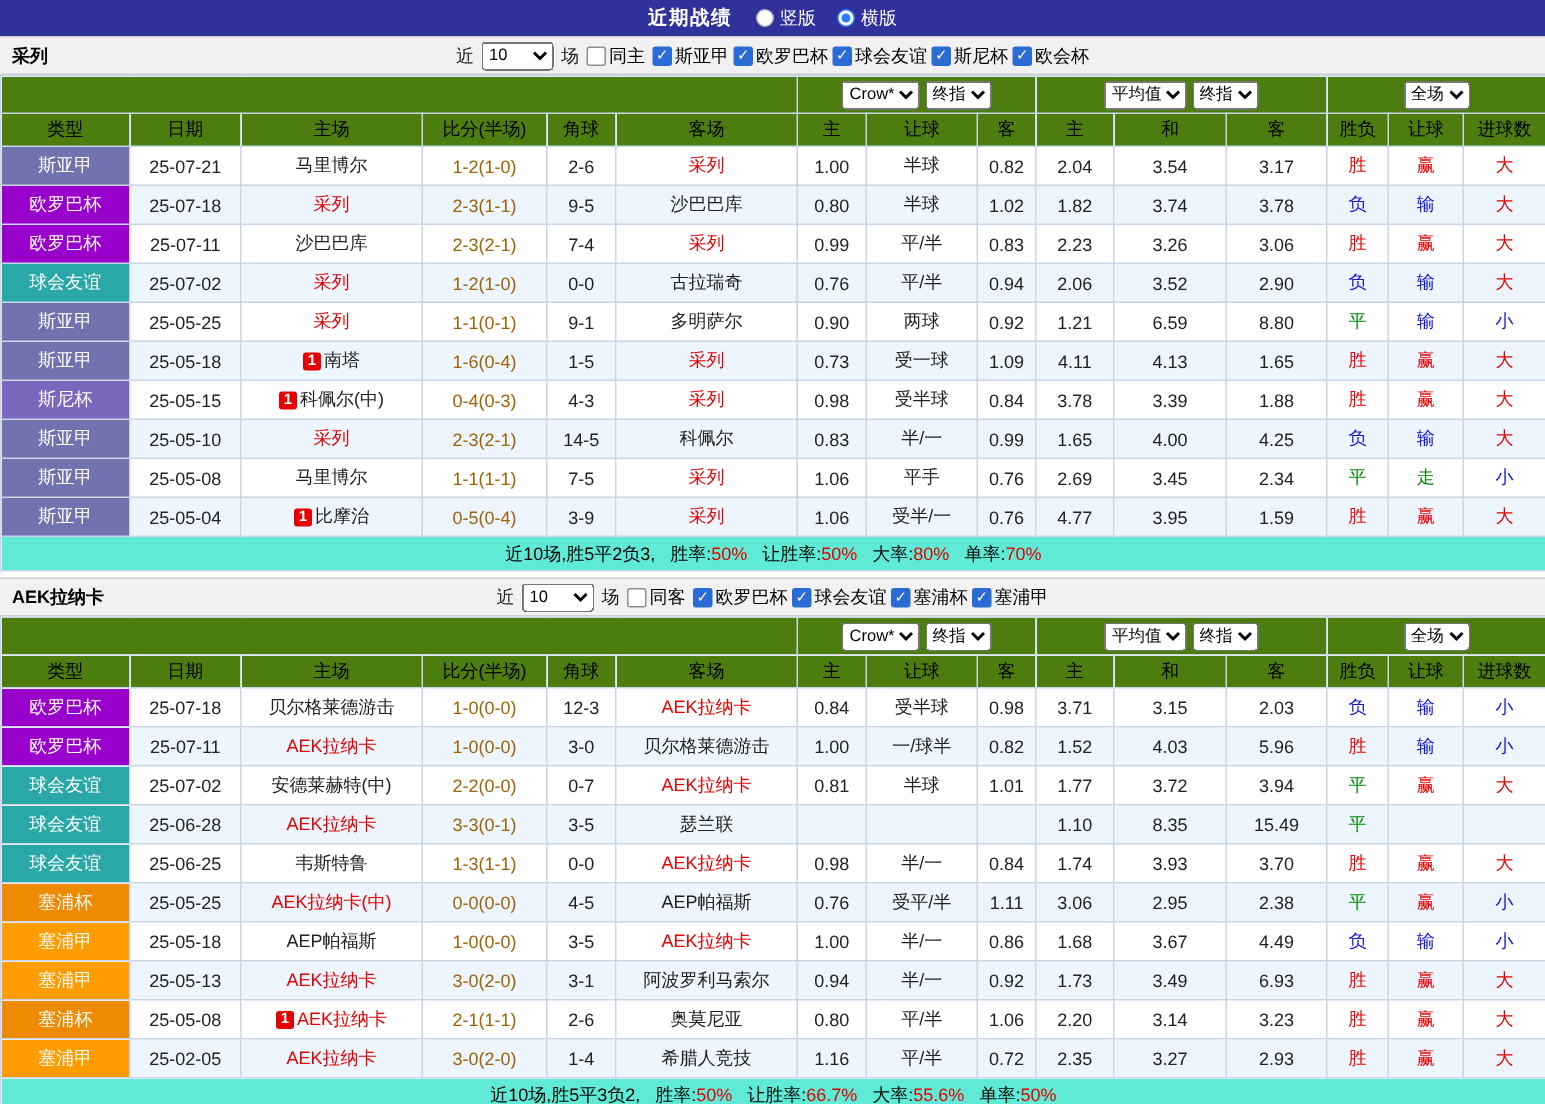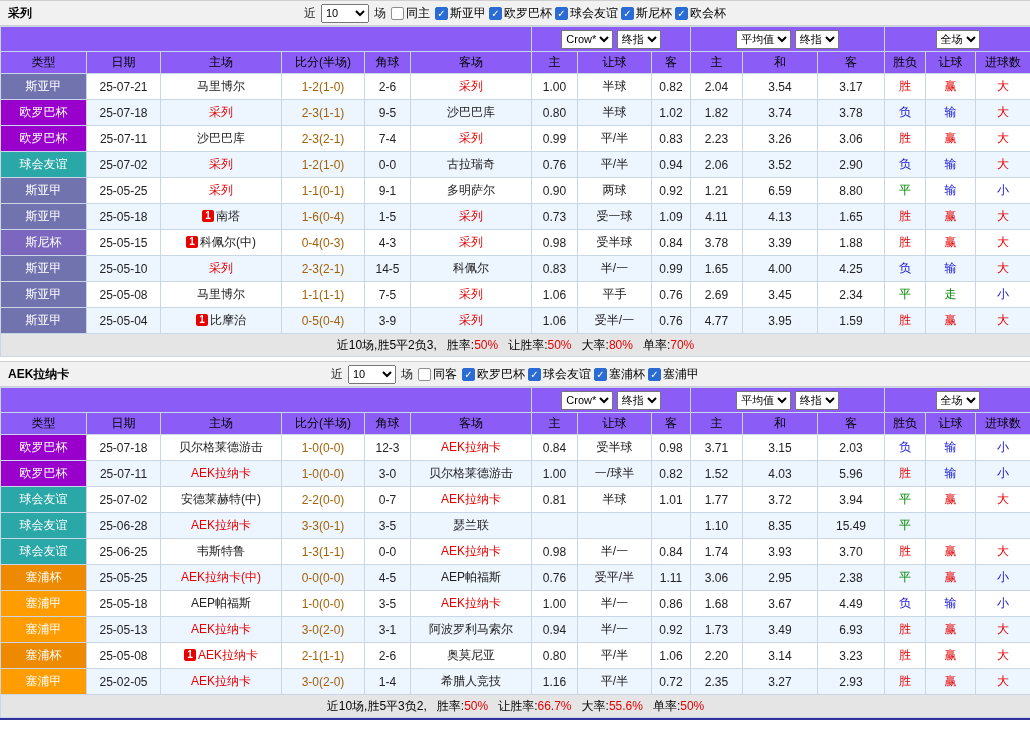--- a/index.html
+++ b/index.html
@@ -36,43 +36,56 @@
     display:inline-flex; align-items:center; justify-content:center; font-size:10px; color:#fff;
   }
   .cbox.on { background:#2B6BD4; border-color:#2B6BD4; }
   .league-filters { display:inline-flex; gap:3px; }
   .sel { font-size:11px; height:19px; font-family:inherit; cursor:pointer; }
   .sel-count { width:48px; }
 
   
   table.grid { width:100%; border-collapse:collapse; table-layout:fixed; }
   .grid td, .grid th { border:1px solid #C9D6E8; text-align:center; padding:0 2px; overflow:hidden; white-space:nowrap; }
-  .grid thead td, .grid thead th { background:#8b5cf6; color:#000; font-weight:normal; }
+  .grid thead td, .grid thead th { background:#4d7c0f; color:#000; font-weight:normal; }
   .grid thead .dd-row td { height:25px; }
   .grid thead .header-row th { height:22px; }
   .grid tbody td { height:26px; background-clip:padding-box; }
   .grid tbody tr:nth-child(even) td { background-color:#EDF5FF; }
   td[data-name="league-badge"] { color:#fff; }
   td[data-name="score"] { color:#a16207; }
   td[data-name="home-team"], td[data-name="away-team"] { cursor:pointer; }
   .c-red { color:#E60000; }
   .c-blue { color:#1414D2; }
   .c-green { color:#008800; }
   .badge1 {
     display:inline-block; min-width:12px; height:12px; line-height:12px;
     background:#E60000; color:#fff; font-size:10px; font-weight:bold;
     margin-right:2px; border-radius:2px; vertical-align:1px; padding:0 1px;
   }
-  tfoot .summary { height:23px; background:#e5e5e5; color:#000;margin-left:38px; }
+  tfoot .summary { height:23px; background:#5eead4; color:#000;margin-left:38px; }
   .summary .s-label { margin-left:10px; }
 </style>
 </head>
 <body>
 
 <div class="page" data-name="recent-results-panel">
+  <div class="title-bar" data-name="title-bar">
+    <span class="title" data-name="page-title">近期战绩</span>
+    <span class="radios" id="view-radios" data-name="view-mode-radios">
+        <label class="radio" data-name="view-mode-radio-0">
+          <span class="rdot" data-name="radio-icon"></span>
+          <span data-name="radio-label">竖版</span>
+        </label>
+        <label class="radio" data-name="view-mode-radio-1">
+          <span class="rdot on" data-name="radio-icon"></span>
+          <span data-name="radio-label">横版</span>
+        </label>
+      </span>
+  </div>
   <div id="sections" data-name="sections-container">
   <div class="section" data-name="team-section">
     <div class="section-header" data-name="section-header-bar">
       <span class="team-name" data-name="team-name">采列</span>
       <div class="filters" data-name="filter-controls">
         <span data-name="near-label">近</span>
         <select class="sel sel-count" data-name="match-count-select"><option>10</option></select>
         <span data-name="count-suffix">场</span>
         <label class="chk" data-name="same-venue-filter">
           <span class="cbox" data-name="checkbox-icon"></span>

